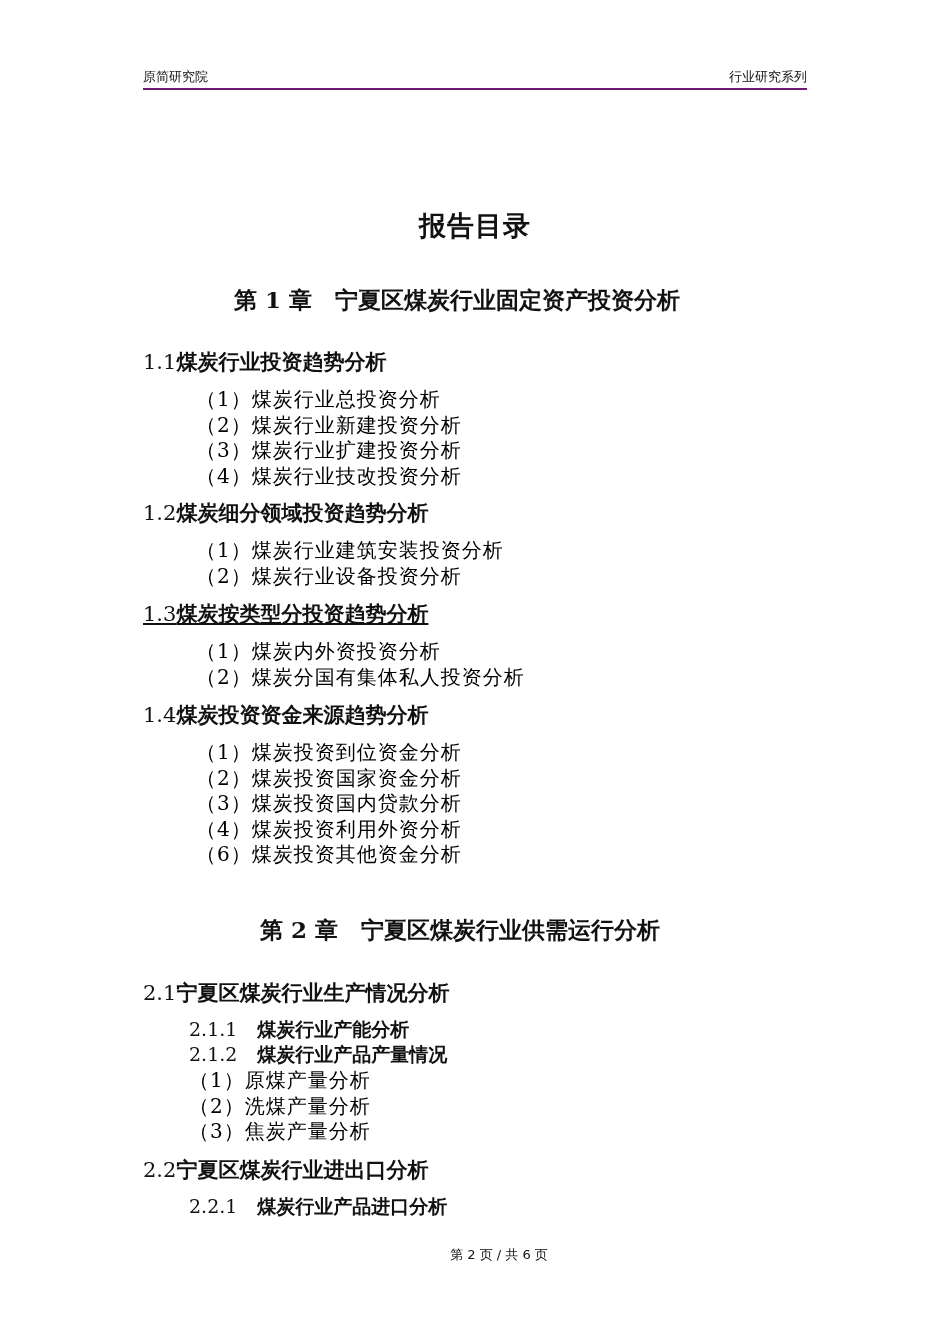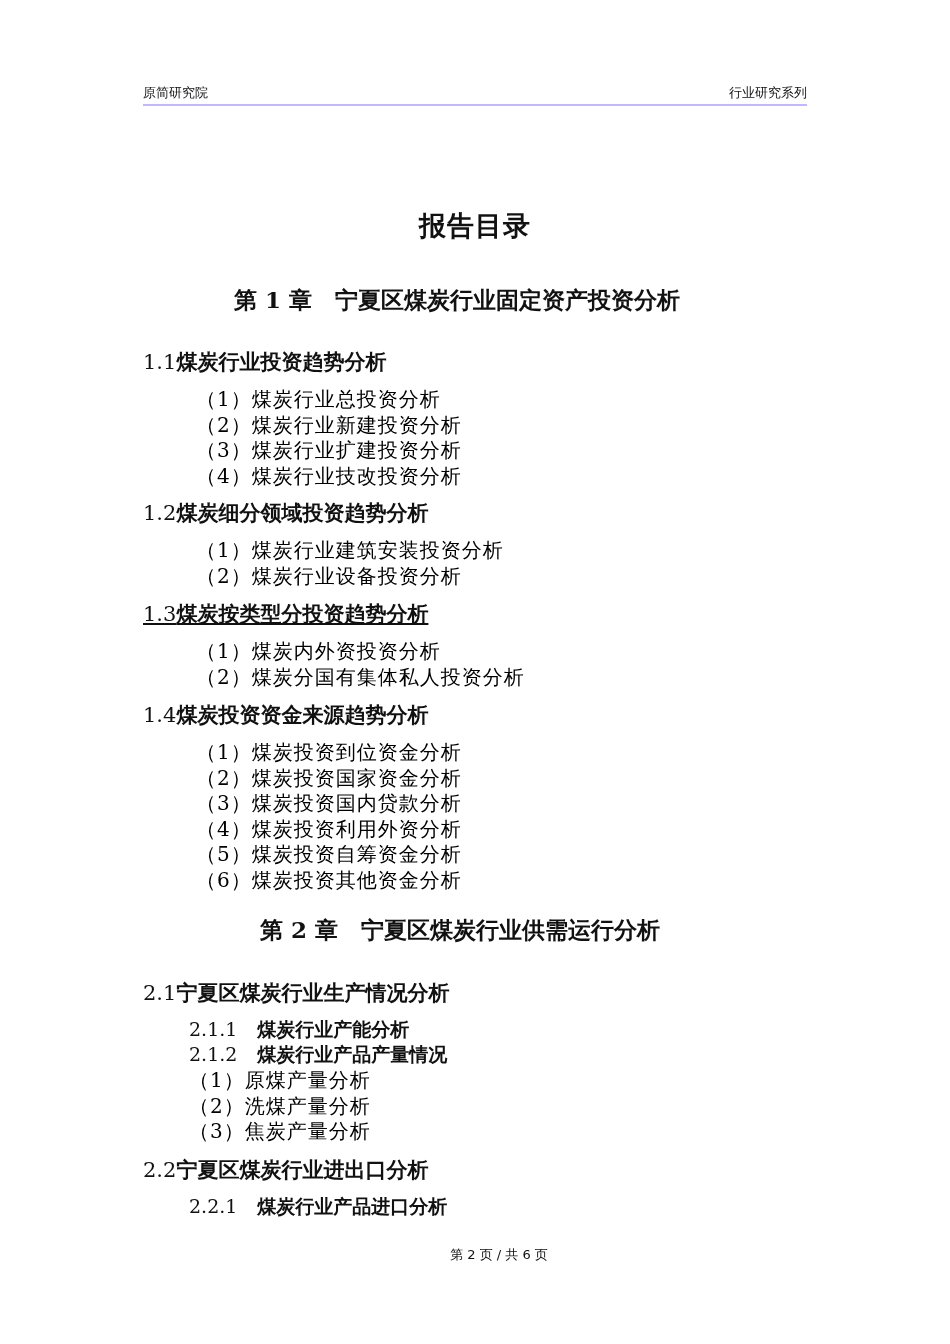--- a/index.html
+++ b/index.html
@@ -14,25 +14,24 @@
       overflow: hidden;
       font-family: "DejaVu Serif", "Liberation Serif", serif;
       color: #111111;
     }
     .header {
       position: absolute;
       left: 143px;
       top: 68px;
       width: 664px;
       height: 20px;
-      border-bottom: 2px solid #c4b5fd;
+      border-bottom: 2px solid #701a75;
       font-family: "DejaVu Sans", "Liberation Sans", sans-serif;
       font-size: 13px;
       line-height: 18px;
-      margin-top: 16px;
     }
     .header .left { position: absolute; left: 0; top: 0; }
     .header .right { position: absolute; right: 0; top: 0; }
 
     .abs { position: absolute; white-space: nowrap; }
 
     .doc-title {
       left: 0; width: 950px; text-align: center;
       top: 208px;
       font-size: 27px;
@@ -114,21 +113,20 @@
 </div>
 
 <div class="abs section" style="top:701px;">
   <span class="num">1.4</span><span>煤炭投资资金来源趋势分析</span>
 </div>
 <div class="abs sub sub-list" style="top:740px;">
   <div>（1）煤炭投资到位资金分析</div>
   <div>（2）煤炭投资国家资金分析</div>
   <div>（3）煤炭投资国内贷款分析</div>
   <div>（4）煤炭投资利用外资分析</div>
-  <div>（5）煤炭投资自筹资金分析</div>
   <div>（6）煤炭投资其他资金分析</div>
 </div>
 
 <div class="abs chapter" style="left:260px; top:915px;">第 2 章　宁夏区煤炭行业供需运行分析</div>
 
 <div class="abs section" style="top:979px;">
   <span class="num">2.1</span><span>宁夏区煤炭行业生产情况分析</span>
 </div>
 <div class="abs subsection" style="top:1017px;">
   <span class="num">2.1.1</span><span>煤炭行业产能分析</span>

